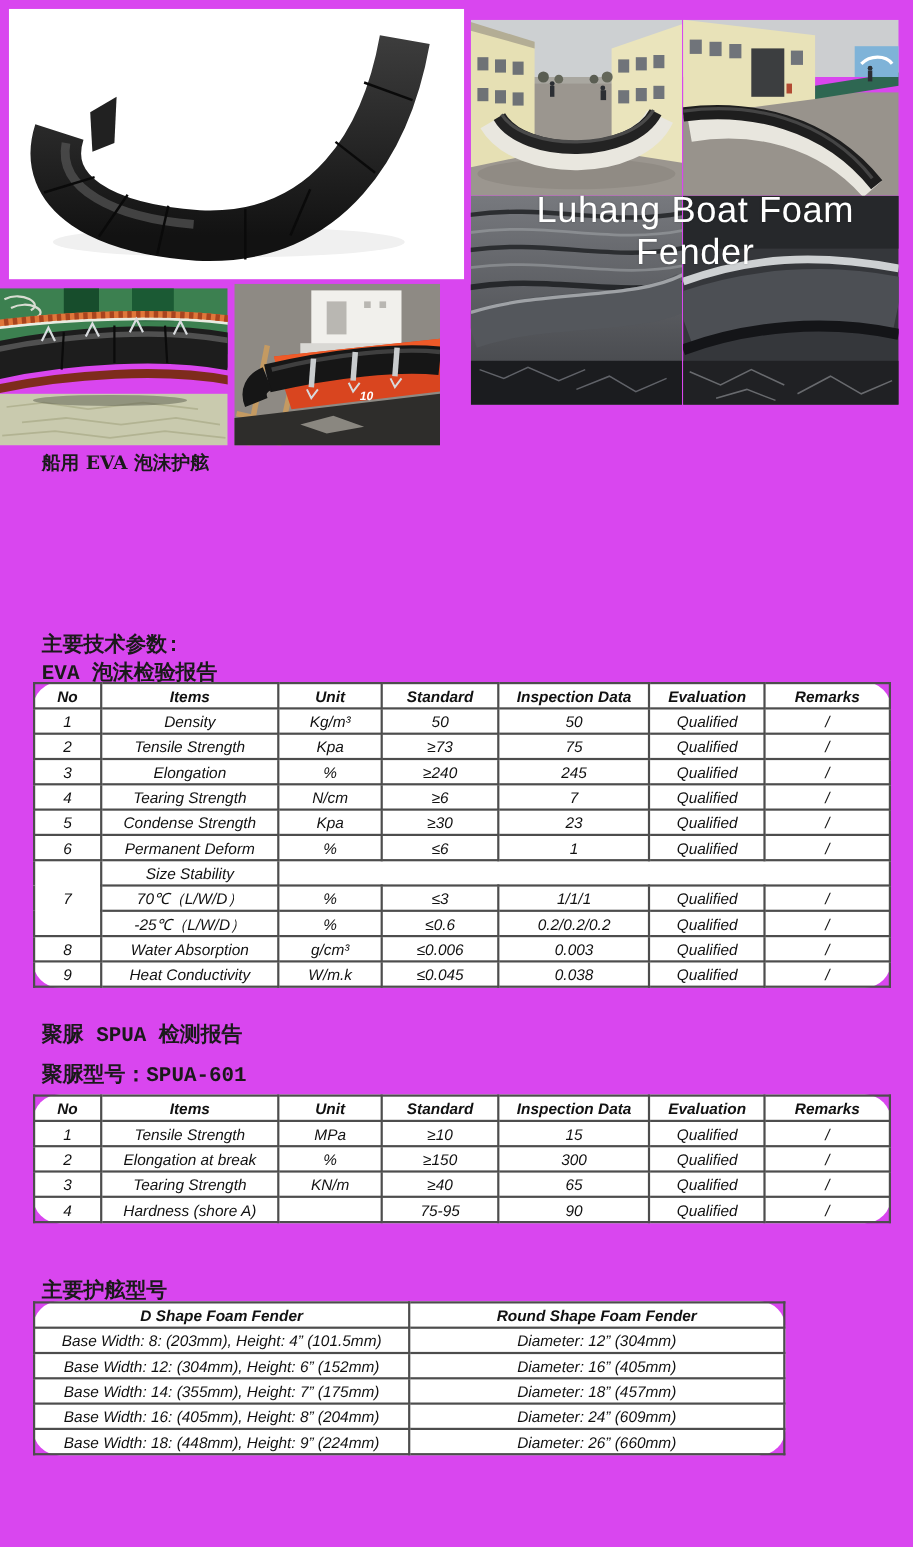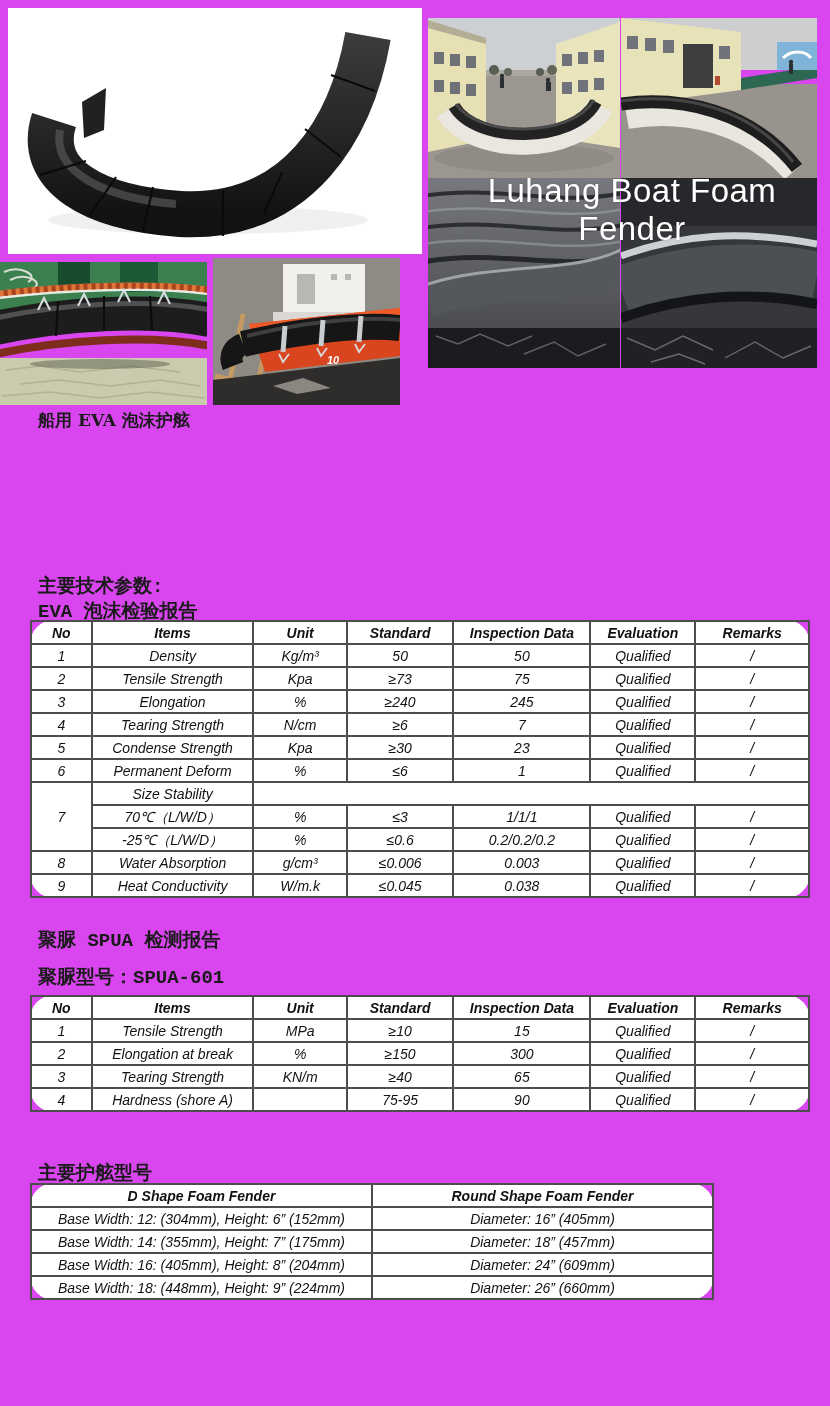--- a/index.html
+++ b/index.html
@@ -434,20 +434,24 @@
         <col style="width: 50%;">
       </colgroup>
       <thead>
         <tr>
           <th>D Shape Foam Fender</th>
           <th>Round Shape Foam Fender</th>
         </tr>
       </thead>
       <tbody>
         <tr>
+          <td>Base Width: 8: (203mm), Height: 4” (101.5mm)</td>
+          <td>Diameter: 12” (304mm)</td>
+        </tr>
+        <tr>
           <td>Base Width: 12: (304mm), Height: 6” (152mm)</td>
           <td>Diameter: 16” (405mm)</td>
         </tr>
         <tr>
           <td>Base Width: 14: (355mm), Height: 7” (175mm)</td>
           <td>Diameter: 18” (457mm)</td>
         </tr>
         <tr>
           <td>Base Width: 16: (405mm), Height: 8” (204mm)</td>
           <td>Diameter: 24” (609mm)</td>

